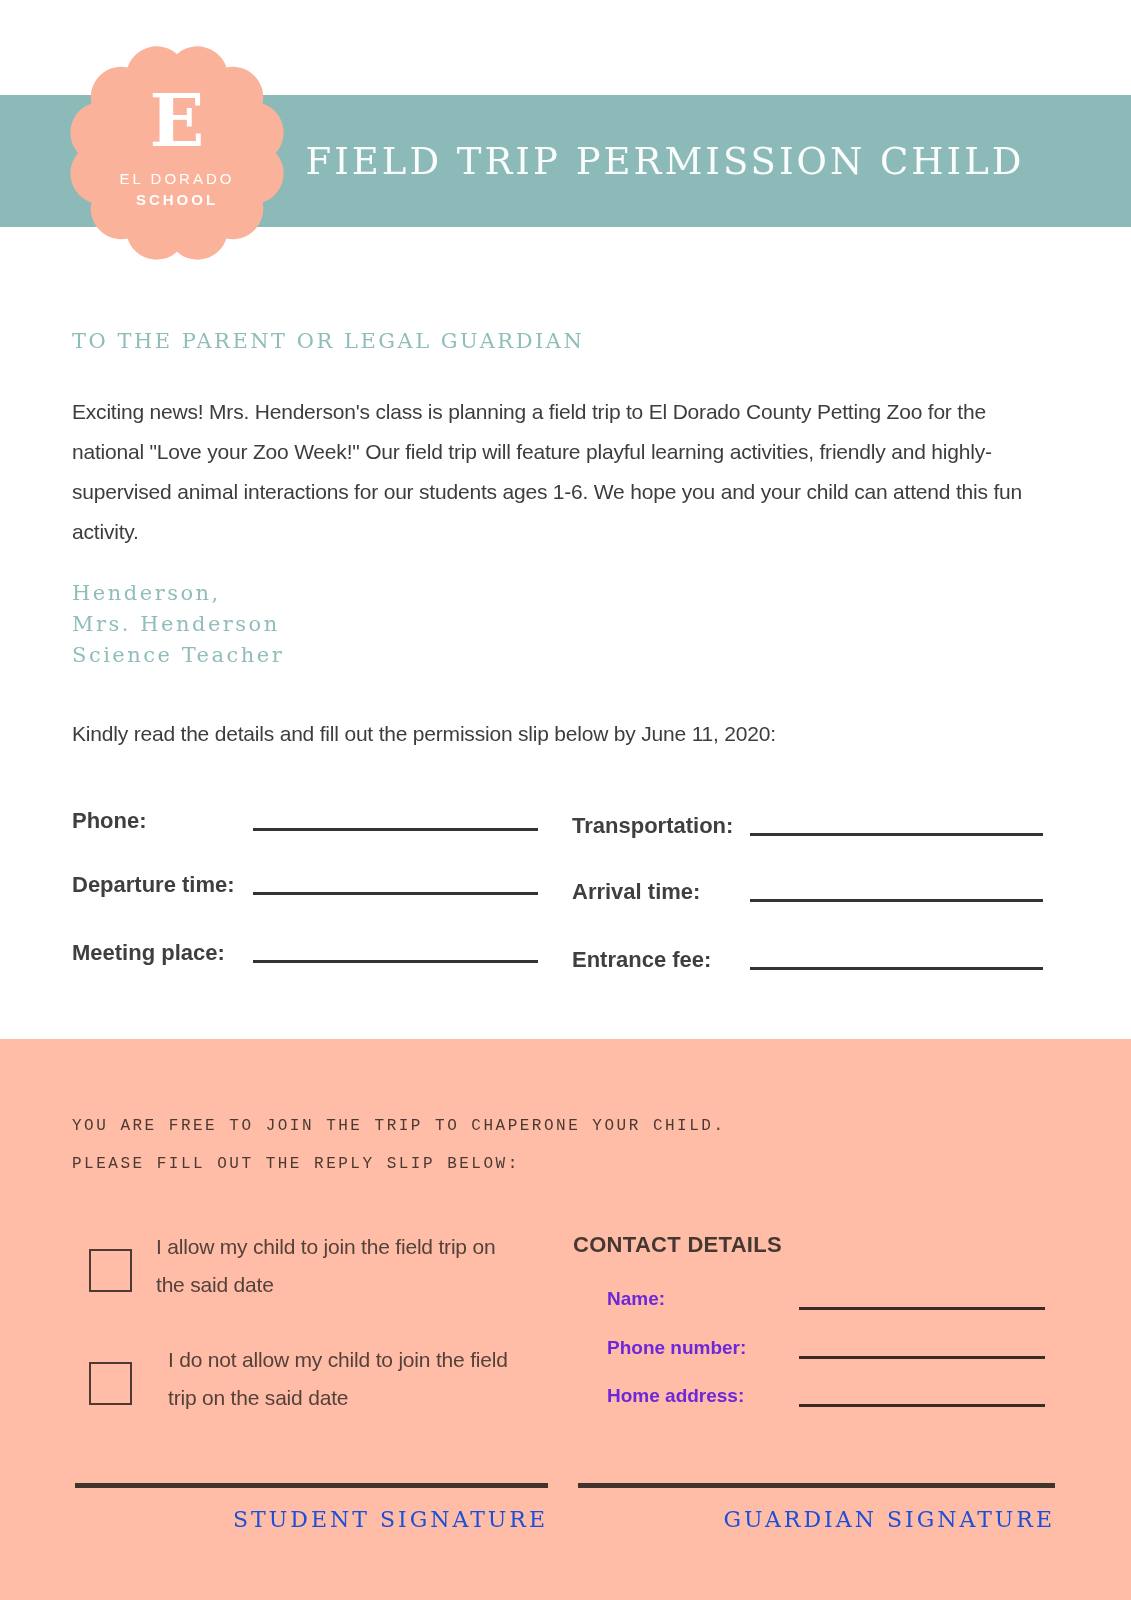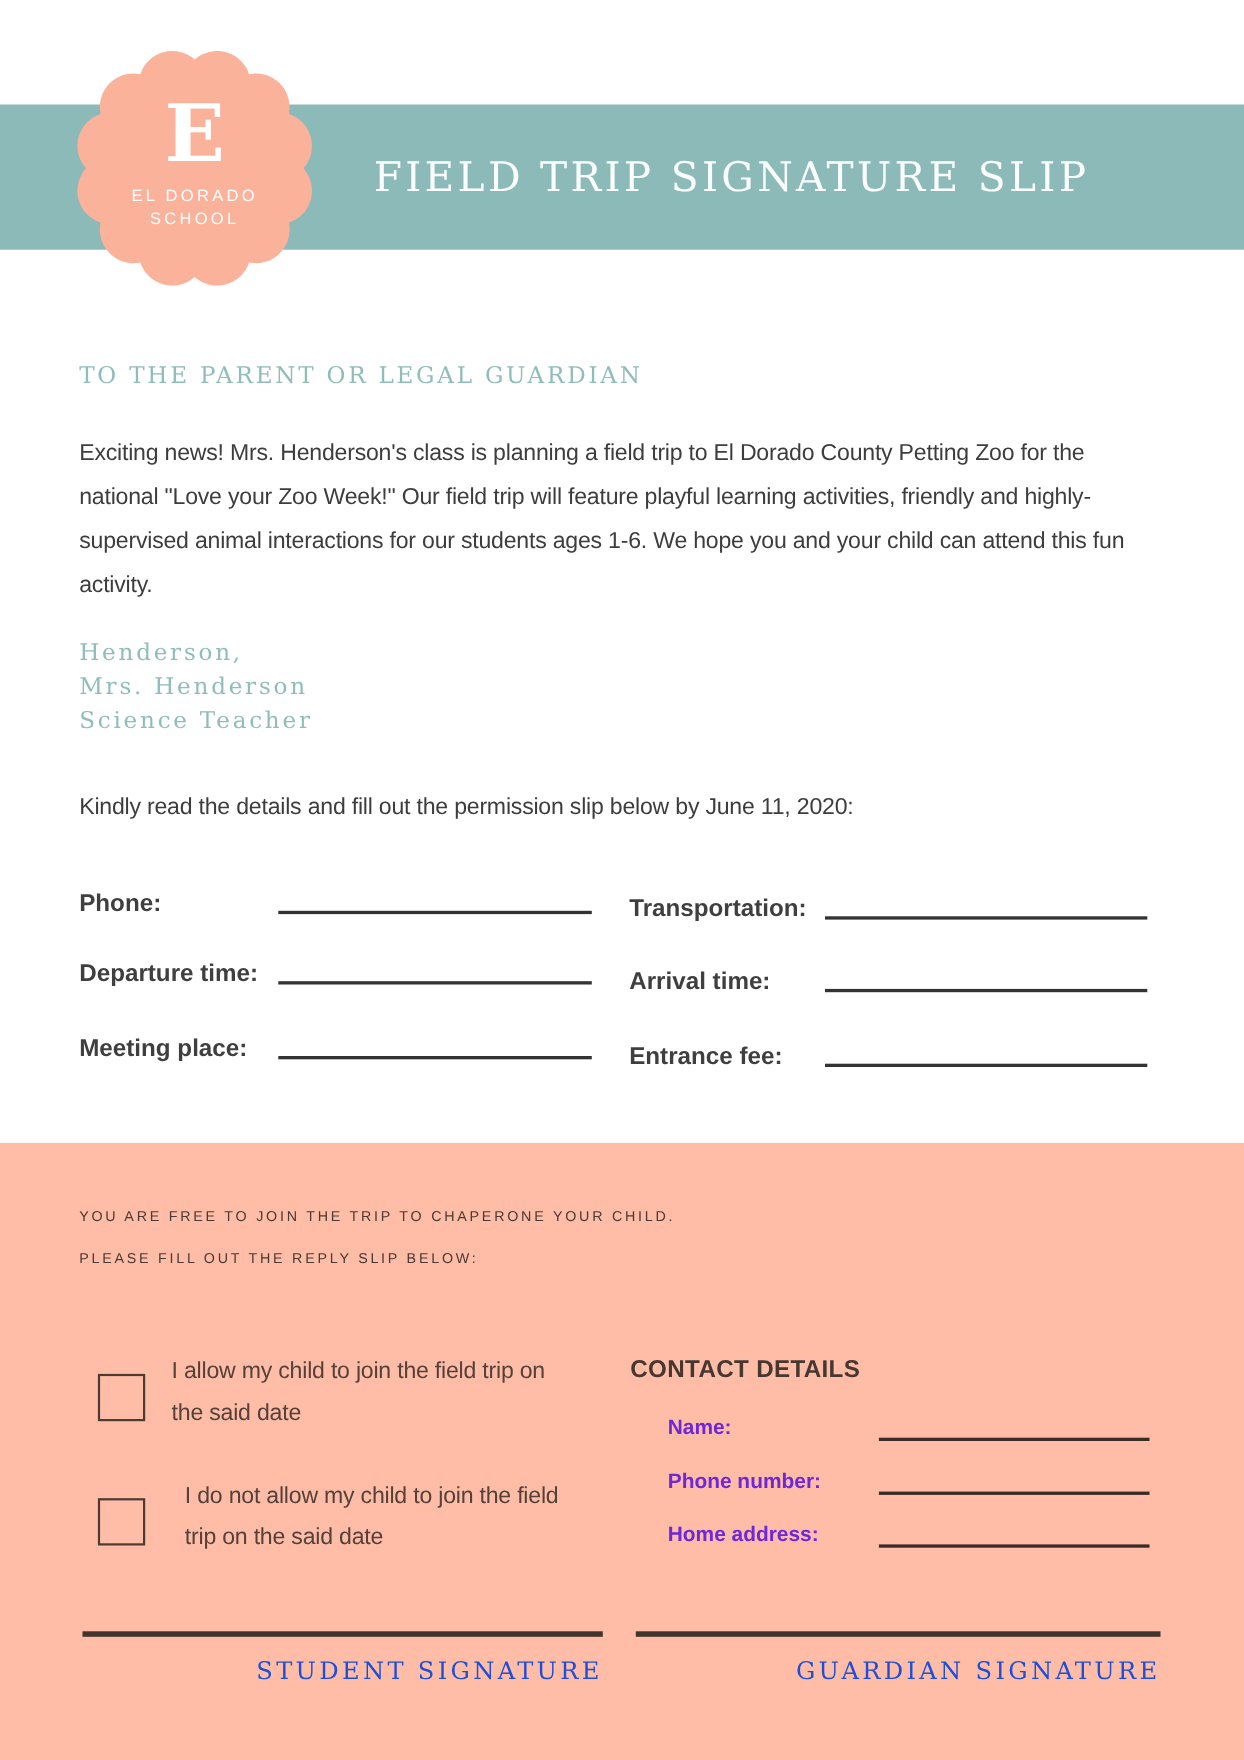--- a/index.html
+++ b/index.html
@@ -42,22 +42,22 @@
   .form-row .blank { flex:1 1 auto; border-bottom:3px solid #333333; margin-bottom:6px; height:0; }
   .fl { left:72px; width:466px; }
   .fl .lbl { width:181px; }
   .fr { left:572px; width:471px; }
   .fr .lbl { width:178px; }
   .fl.r1 { top:797px; } .fl.r2 { top:861px; } .fl.r3 { top:929px; }
   .fr.r1 { top:802px; } .fr.r2 { top:868px; } .fr.r3 { top:936px; }
 
   
   .reply { position:absolute; left:0; top:1039px; width:1131px; height:561px; background:#ffbda7; }
-  .reply-heading { position:absolute; left:72px; top:48px;
-    font-family:Liberation Sans, sans-serif; font-size:13px; letter-spacing:2.5px;
+  .reply-heading { position:absolute; left:72px; top:68px;
+    font-family:Liberation Mono, monospace; font-size:16px; letter-spacing:2.5px;
     line-height:38px; color:#4a3a33; }
 
   .option { position:absolute; left:89px; display:flex; align-items:center; }
   .option.o1 { top:189px; }
   .option.o2 { top:302px;gap:12px; }
   .checkbox { box-sizing:border-box; width:43px; height:43px; margin-top:8px;
     border:2px solid #4d3a33; background:transparent; flex:0 0 auto; cursor:pointer; }
   .opt-label { margin-left:24px; width:340px; font-size:21px; line-height:38px;
     color:#54413a; letter-spacing:-0.2px; }
 
@@ -77,31 +77,31 @@
   .sig-label { margin-top:19px; text-align:right; font-family:"DejaVu Serif", serif;
     font-size:22px; letter-spacing:3px; color:#1d4ed8; }
 </style>
 </head>
 <body>
 
 <div class="page">
 
   <div class="banner"></div>
   <div class="title-wrap">
-    <div class="page-title">FIELD TRIP SIGNATURE SLIP</div>
+    <div class="page-title">FIELD TRIP PERMISSION CHILD</div>
   </div>
 
   <div class="badge">
     <svg viewBox="0 0 210 210">
       <path fill="#fbb29b" d="M202,105 A30,30 0 0 1 189,153.5 A30,30 0 0 1 153.5,189 A30,30 0 0 1 105,202 A30,30 0 0 1 56.5,189 A30,30 0 0 1 21,153.5 A30,30 0 0 1 8,105 A30,30 0 0 1 21,56.5 A30,30 0 0 1 56.5,21 A30,30 0 0 1 105,8 A30,30 0 0 1 153.5,21 A30,30 0 0 1 189,56.5 A30,30 0 0 1 202,105 Z"></path>
     </svg>
     <div class="badge-content">
       <div class="badge-initial">E</div>
       <div class="badge-school">EL DORADO</div>
-      <div class="badge-school" style="margin-top:0;">SCHOOL</div>
+      <div class="badge-school" style="margin-top:0;font-weight:bold;">SCHOOL</div>
     </div>
   </div>
 
   <div class="section-heading">TO THE PARENT OR LEGAL GUARDIAN</div>
   <div class="intro">Exciting news! Mrs. Henderson's class is planning a field trip to El Dorado County Petting Zoo for the national "Love your Zoo Week!" Our field trip will feature playful learning activities, friendly and highly-supervised animal interactions for our students ages 1-6. We hope you and your child can attend this fun activity.</div>
   <div class="closing">
     <div>Henderson,</div>
     <div>Mrs. Henderson</div>
     <div>Science Teacher</div>
   </div>

